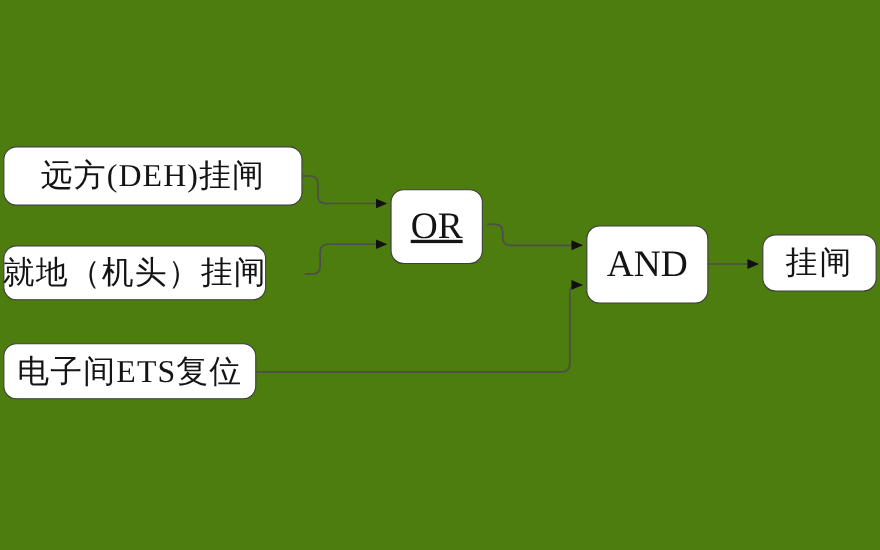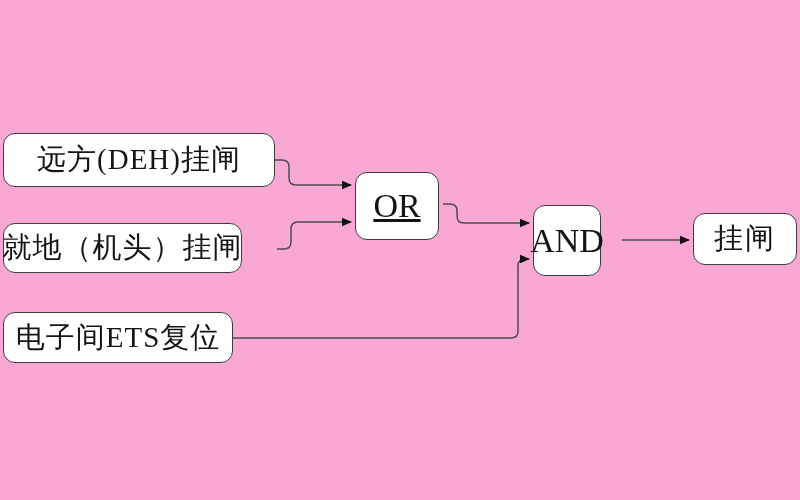--- a/index.html
+++ b/index.html
@@ -4,21 +4,21 @@
 <style>
   html, body {
     margin: 0;
     padding: 0;
     background: #ffffff;
   }
   .canvas {
     position: relative;
     width: 800px;
     height: 500px;
-    background: #f9a8d4;
+    background: #4d7c0f;
     overflow: hidden;
     font-family: "Liberation Serif", "DejaVu Serif", serif;
   }
   .node {
     position: absolute;
     box-sizing: border-box;
     border: 1.6px solid #3d3d3d;
     border-radius: 12px;
     background: #ffffff;
     display: flex;
@@ -36,21 +36,21 @@
   }
   .node.out {
     font-size: 29px;
     letter-spacing: 2px;
   }
   
   #n-remote { left: 3px;   top: 133px; width: 272px; height: 54px; }
   #n-local  { left: 3px;   top: 223px; width: 239px; height: 50px; }
   #n-ets    { left: 3px;   top: 312px; width: 230px; height: 51px; font-family: Liberation Serif, serif; }
   #n-or     { left: 355px; top: 172px; width: 84px;  height: 68px; text-decoration: underline; }
-  #n-and    { left: 533px; top: 205px; width: 68px;  height: 71px; }
+  #n-and    { left: 533px; top: 205px; width: 111px;  height: 71px; }
   #n-out    { left: 693px; top: 213px; width: 104px; height: 52px; justify-content: center; }
   .wires {
     position: absolute;
     left: 0; top: 0;
     width: 800px; height: 500px;
     pointer-events: none;
   }
   .wires path.wire {
     fill: none;
     stroke: #4d4d4d;

